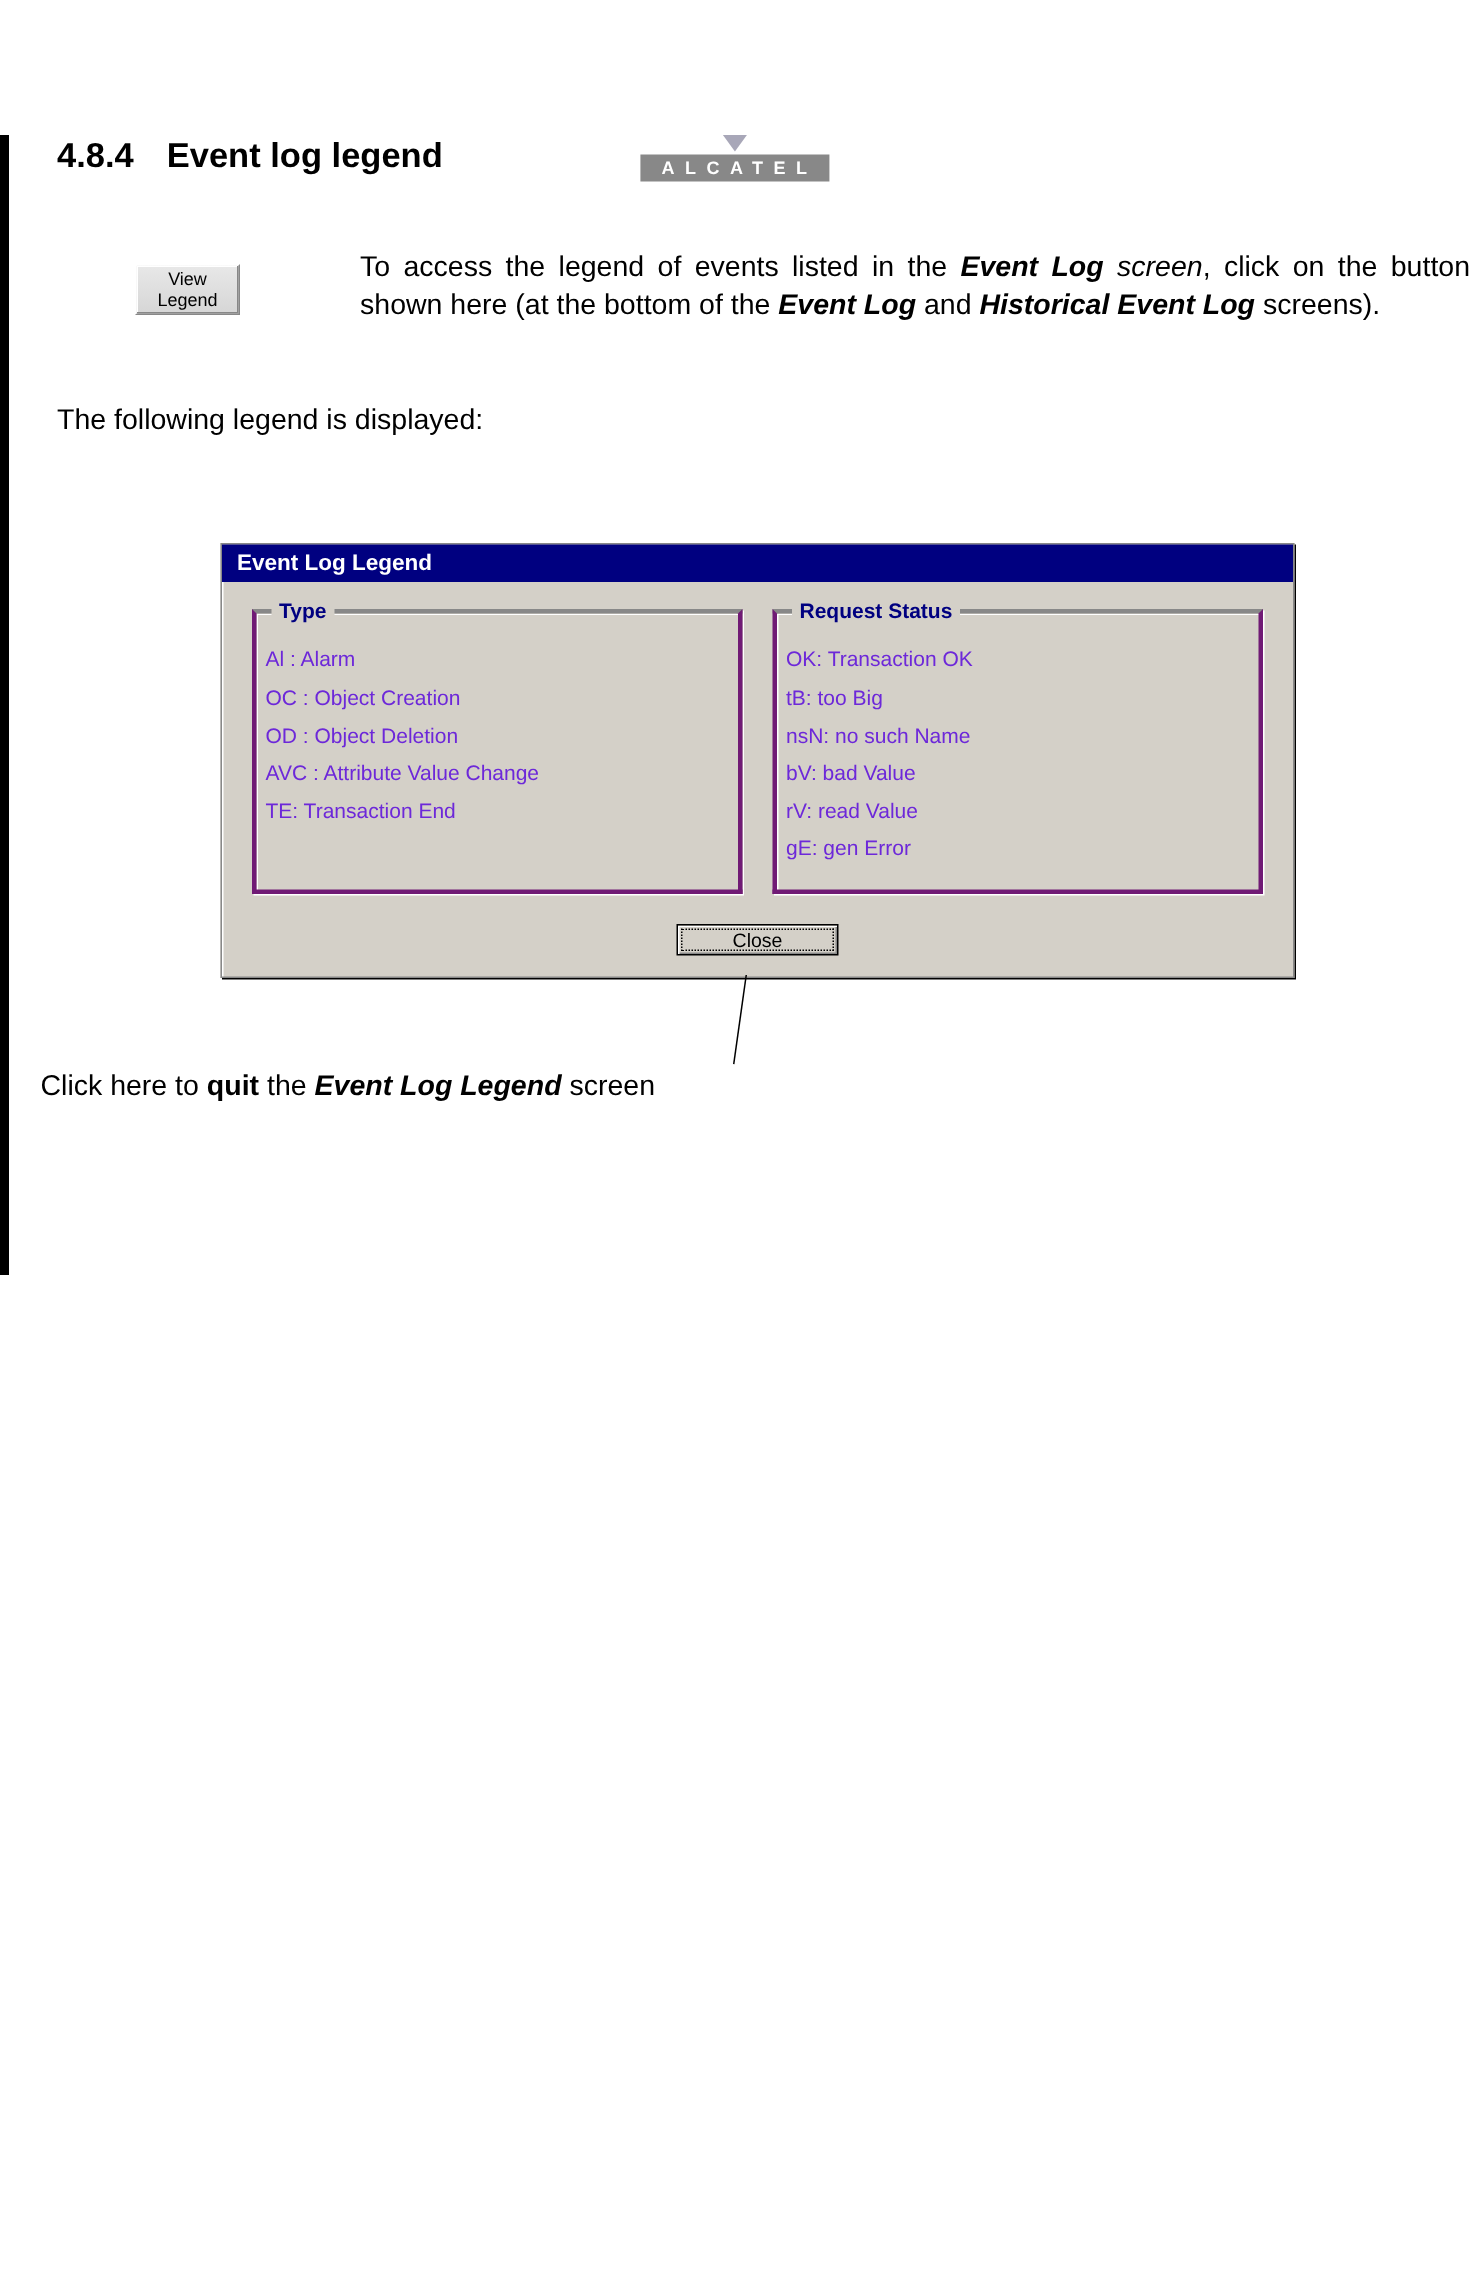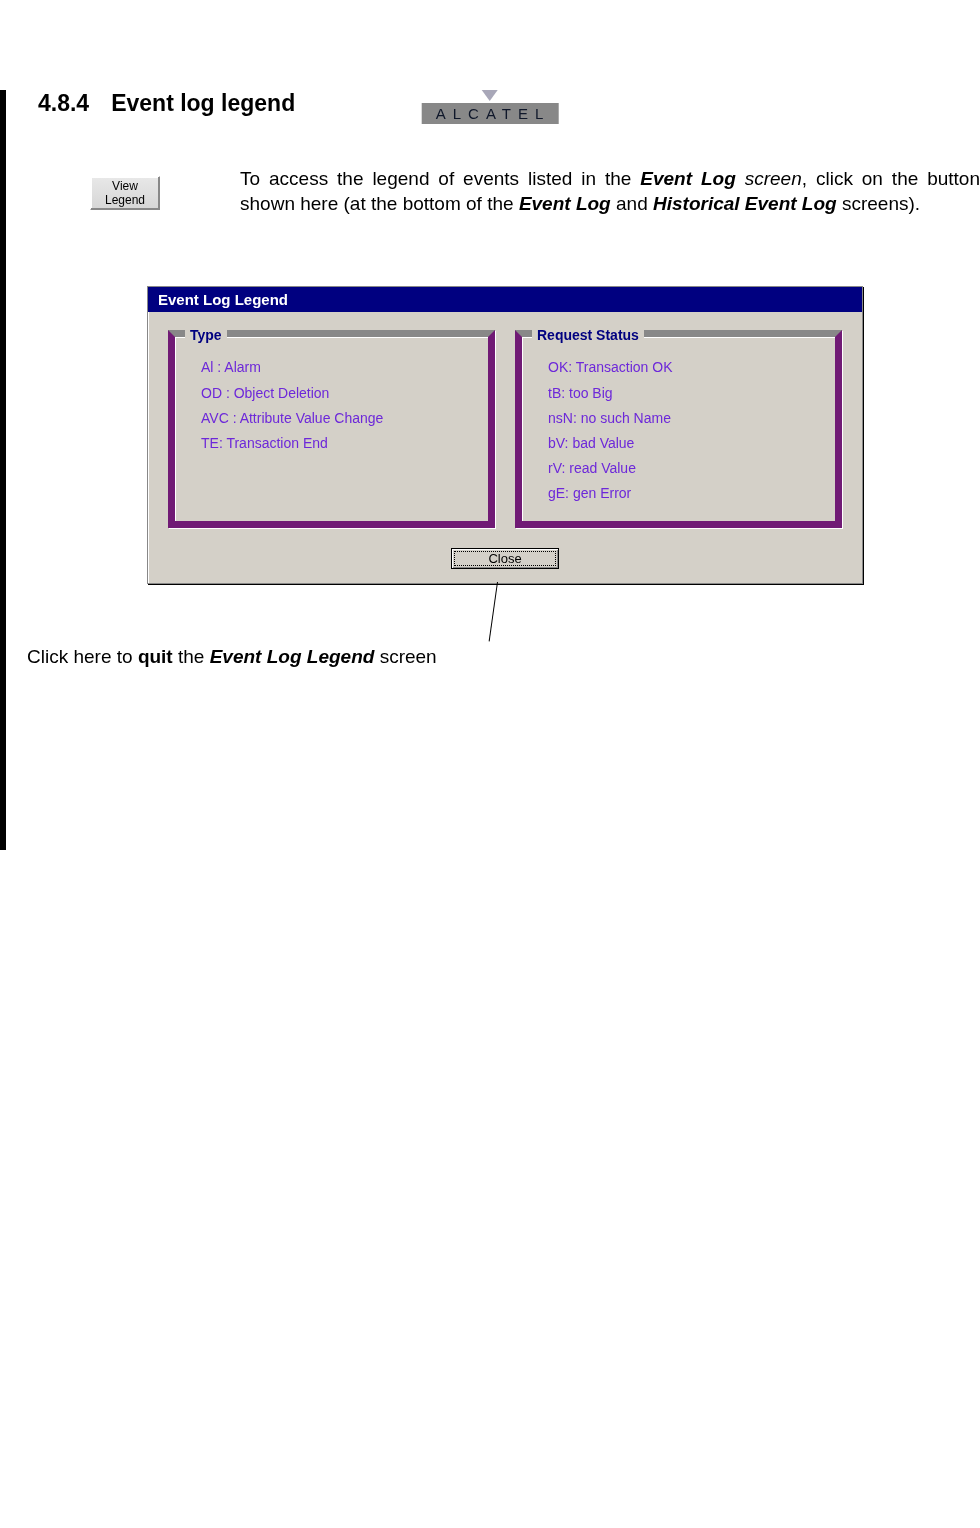--- a/index.html
+++ b/index.html
@@ -31,24 +31,24 @@
     }
     .header-triangle {
       width: 0; height: 0;
       border-left: 8px solid transparent;
       border-right: 8px solid transparent;
       border-top: 11px solid #a8a7b8;
       margin: 0 auto 2px;
     }
     .brand-bar {
       background: #888;
-      color: #0f172a;
+      color: #ffffff;
       letter-spacing: 7px;
-      font-size: 15px;
-      font-weight: normal;
+      font-size: 12px;
+      font-weight: bold;
       padding: 2px 8px 2px 14px;
       display: inline-block;
     }
     .section-heading {
       font-size: 23px;
       font-weight: bold;
       margin: 90px 0 0 8px;
     }
     .section-number { display: inline-block; margin-right: 22px; }
     .intro-block {
@@ -94,25 +94,25 @@
       padding: 4px 10px;
       font-family: "MS Sans Serif", Tahoma, sans-serif;
     }
     .dialog-body {
       padding: 18px 20px 14px;
       display: flex;
       gap: 20px;
     }
     .groupbox {
       position: relative;
-      border: 7px solid #701a75;
+      border: 3px solid #701a75;
       border-top-color:#888;
       box-shadow: inset 1px 1px 0 #fff, 1px 1px 0 #fff;
       flex: 1;
-      padding: 18px 26px 14px;
+      padding: 18px 6px 14px;
     }
     .groupbox-title {
       position: absolute;
       top: -10px;
       left: 10px;
       background: #d4d0c8;
       color: #000080;
       font-weight: bold;
       font-size: 14px;
       padding: 0 5px;
@@ -167,28 +167,30 @@
     <span class="section-number">4.8.4</span><span>Event log legend</span>
   </h2>
 
   <div class="intro-block">
     <button class="view-legend-btn">View Legend</button>
     <p class="intro-text">
       <span>To access the legend of events listed in the </span><b><i>Event Log</i></b><i> screen</i><span>, click on the button shown here (at the bottom of the </span><b><i>Event Log</i></b><span> and </span><b><i>Historical Event Log</i></b><span> screens).</span>
     </p>
   </div>
 
+  <p class="following-text">The following legend is displayed:</p>
 
   <div class="dialog-wrap">
     <div class="dialog">
       <div class="dialog-title">Event Log Legend</div>
       <div class="dialog-body">
         <div class="groupbox">
           <div class="groupbox-title">Type</div>
           <div class="legend-item">Al : Alarm</div>
+          <div class="legend-item">OC : Object Creation</div>
           <div class="legend-item">OD : Object Deletion</div>
           <div class="legend-item">AVC : Attribute Value Change</div>
           <div class="legend-item">TE: Transaction End</div>
         </div>
         <div class="groupbox">
           <div class="groupbox-title">Request Status</div>
           <div class="legend-item">OK: Transaction OK</div>
           <div class="legend-item">tB: too Big</div>
           <div class="legend-item">nsN: no such Name</div>
           <div class="legend-item">bV: bad Value</div>

